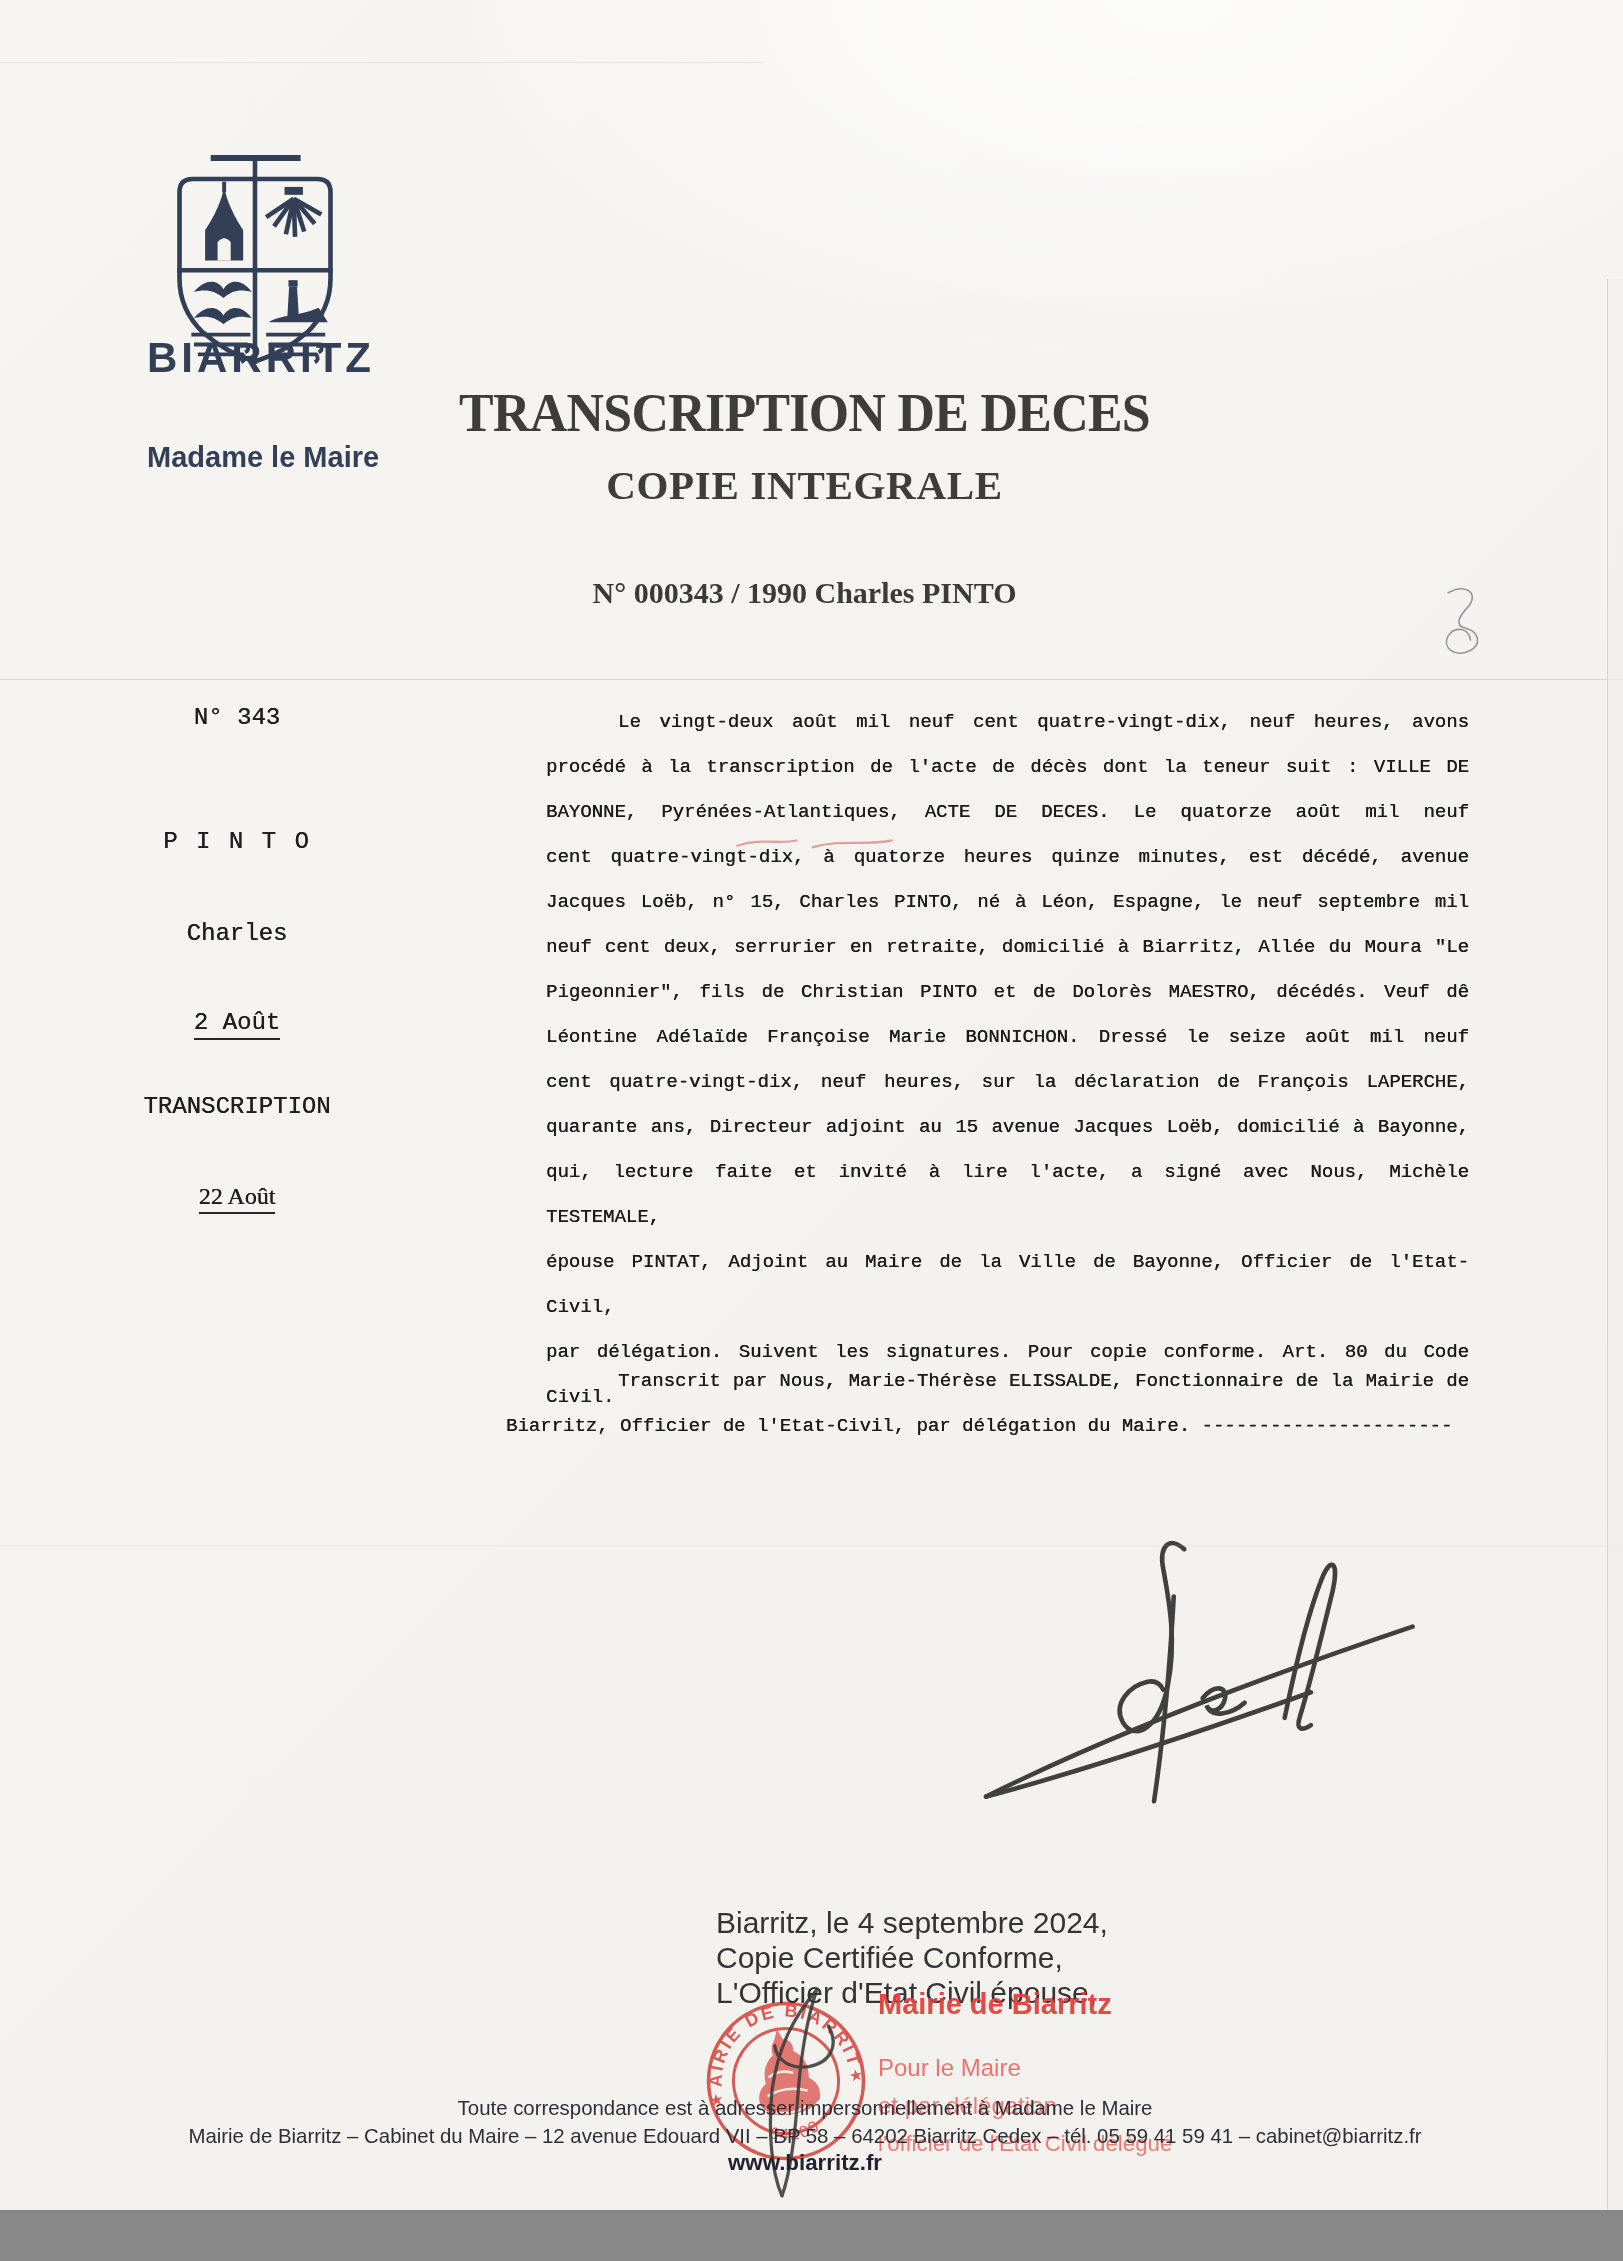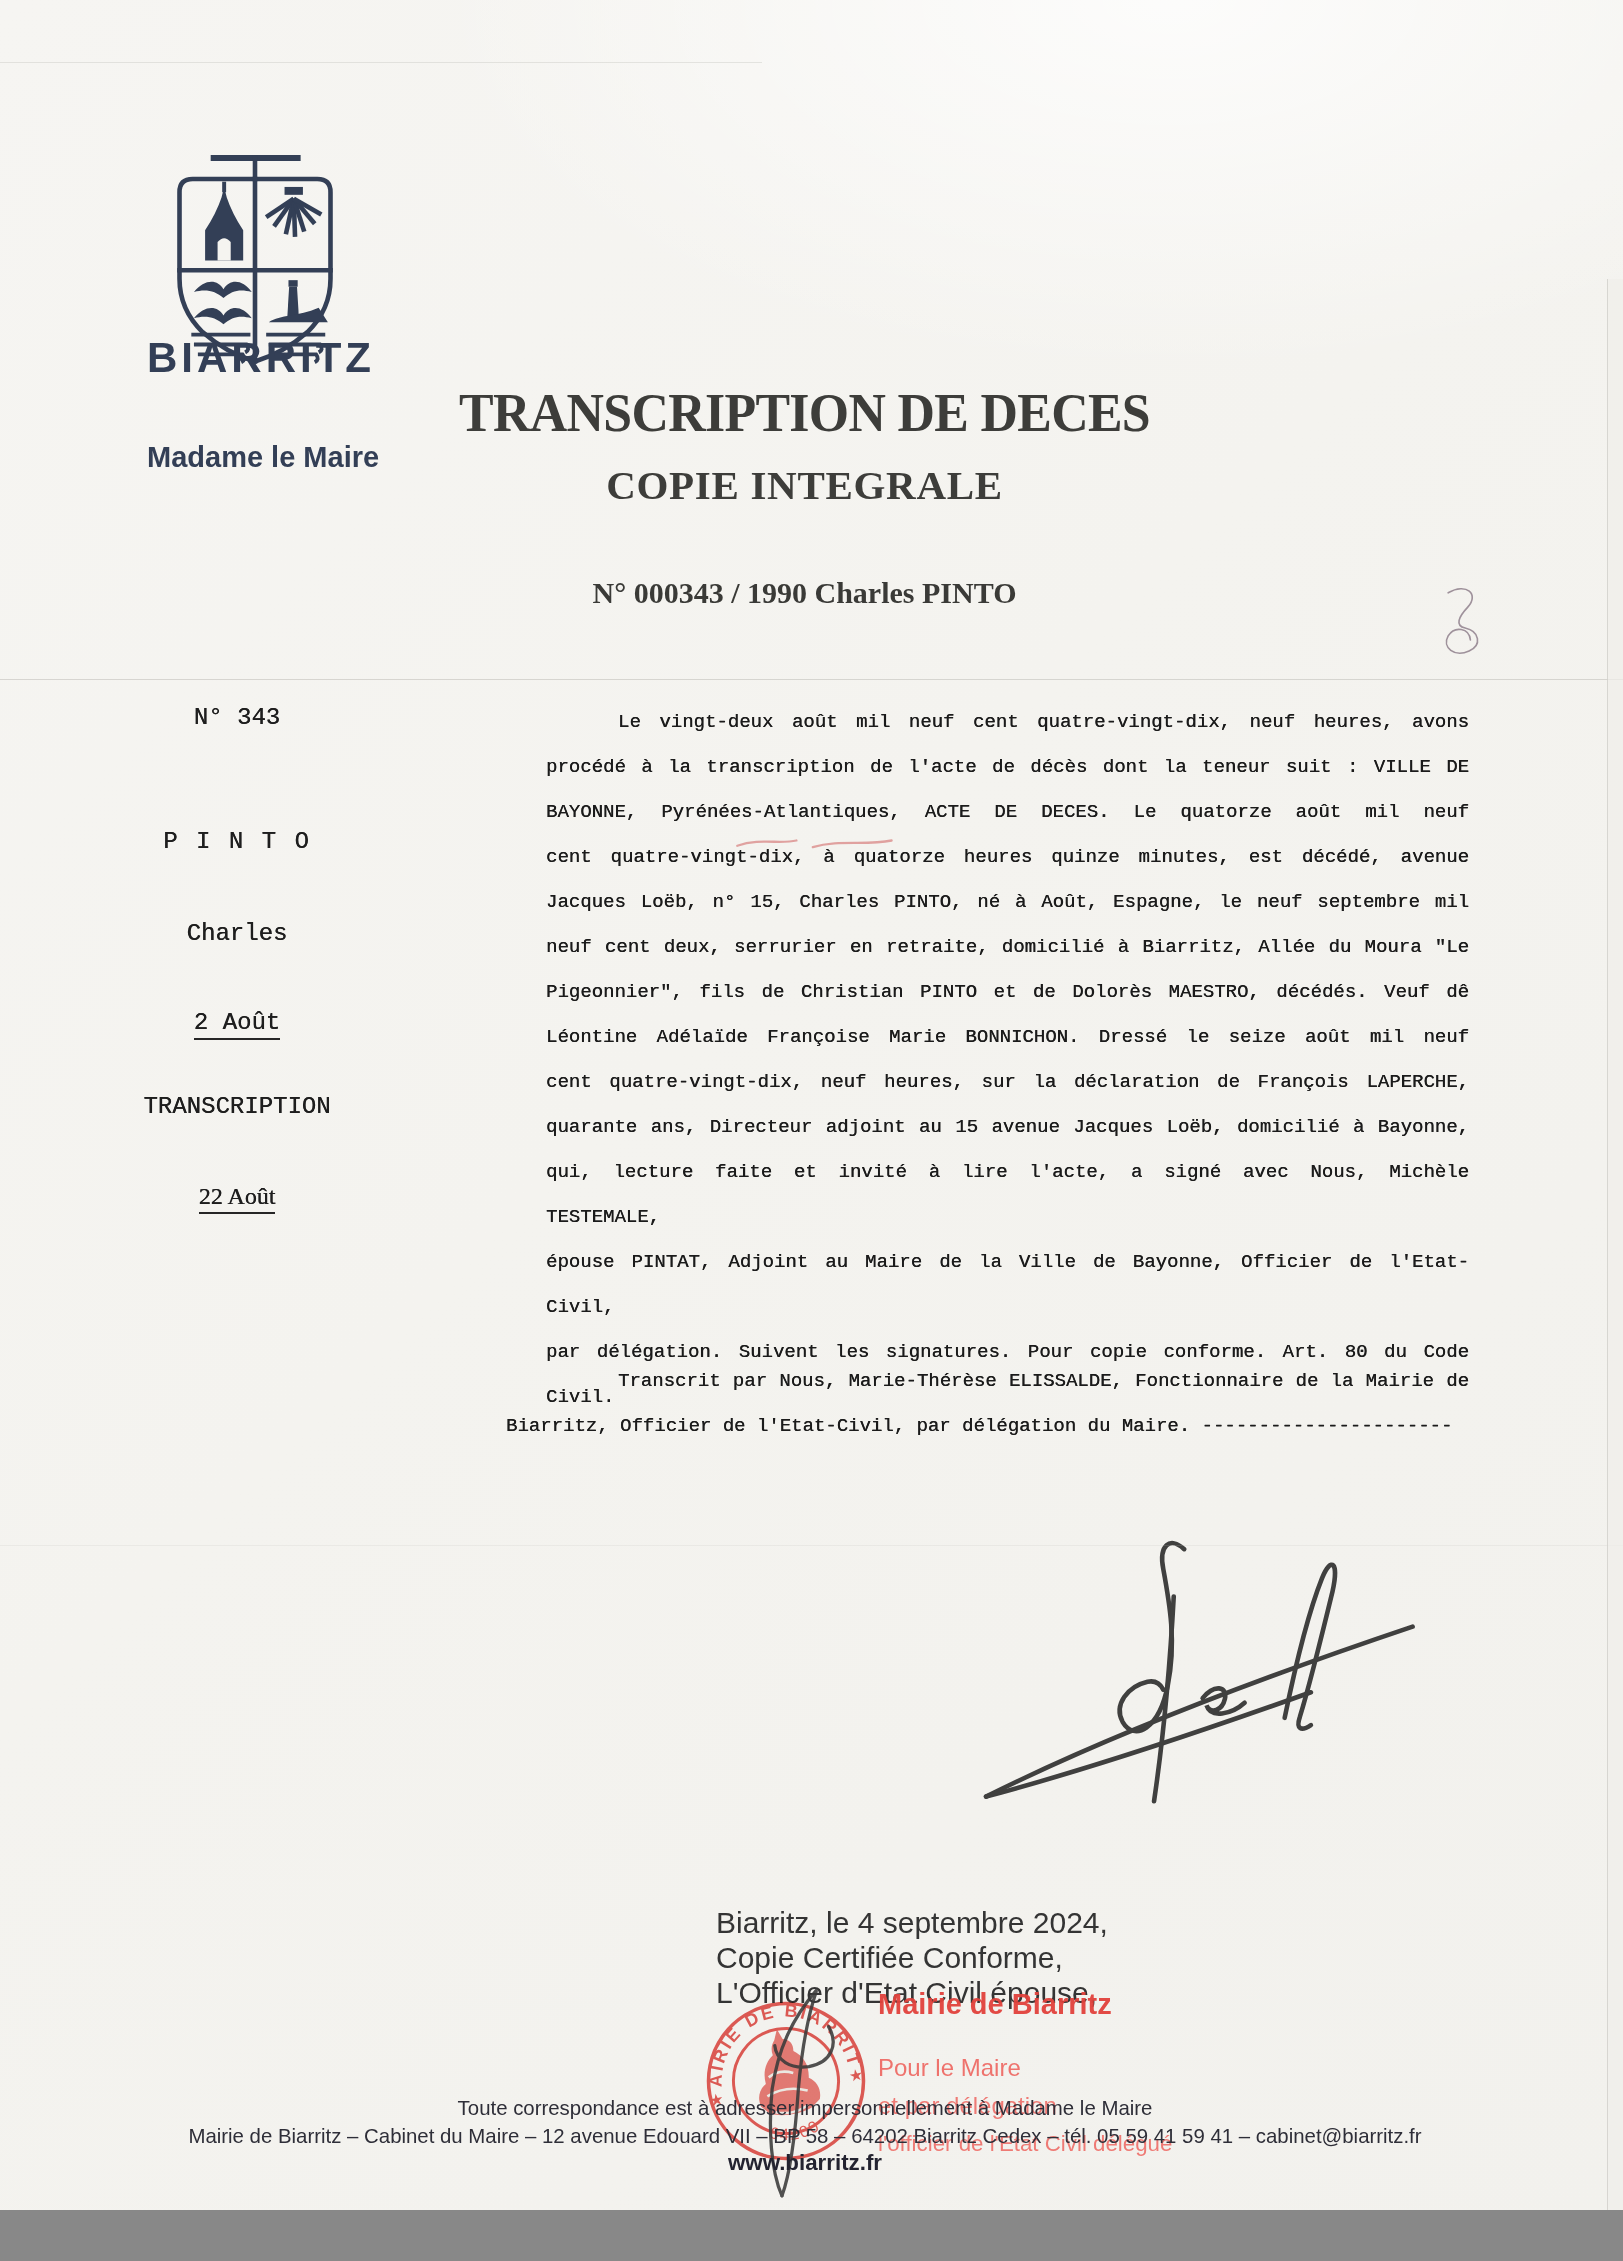--- a/index.html
+++ b/index.html
@@ -118,21 +118,21 @@
   <div class="abs marg" style="top:920px;">Charles</div>
   <div class="abs marg" style="top:1009px;"><span class="ul">2 Août</span></div>
   <div class="abs marg" style="top:1093px;font-size:24px;">TRANSCRIPTION</div>
   <div class="abs marg" style="top:1183px;font-family:Liberation Serif, serif;"><span class="ul">22 Août</span></div>
 
   <div class="abs bodyblock" style="top:700px;">
     <div class="jline indent">Le vingt-deux août mil neuf cent quatre-vingt-dix, neuf heures, avons</div>
     <div class="jline">procédé à la transcription de l'acte de décès dont la teneur suit : VILLE DE</div>
     <div class="jline">BAYONNE, Pyrénées-Atlantiques, ACTE DE DECES. Le quatorze août mil neuf</div>
     <div class="jline">cent quatre-vingt-dix, à quatorze heures quinze minutes, est décédé, avenue</div>
-    <div class="jline">Jacques Loëb, n° 15, Charles PINTO, né à Août, Espagne, le neuf septembre mil</div>
+    <div class="jline">Jacques Loëb, n° 15, Charles PINTO, né à Léon, Espagne, le neuf septembre mil</div>
     <div class="jline">neuf cent deux, serrurier en retraite, domicilié à Biarritz, Allée du Moura "Le</div>
     <div class="jline">Pigeonnier", fils de Christian PINTO et de Dolorès MAESTRO, décédés. Veuf dê</div>
     <div class="jline">Léontine Adélaïde Françoise Marie BONNICHON. Dressé le seize août mil neuf</div>
     <div class="jline">cent quatre-vingt-dix, neuf heures, sur la déclaration de François LAPERCHE,</div>
     <div class="jline">quarante ans, Directeur adjoint au 15 avenue Jacques Loëb, domicilié à Bayonne,</div>
     <div class="jline">qui, lecture faite et invité à lire l'acte, a signé avec Nous, Michèle TESTEMALE,</div>
     <div class="jline">épouse PINTAT, Adjoint au Maire de la Ville de Bayonne, Officier de l'Etat-Civil,</div>
     <div class="jline">par délégation. Suivent les signatures. Pour copie conforme. Art. 80 du Code Civil.</div>
   </div>
 

